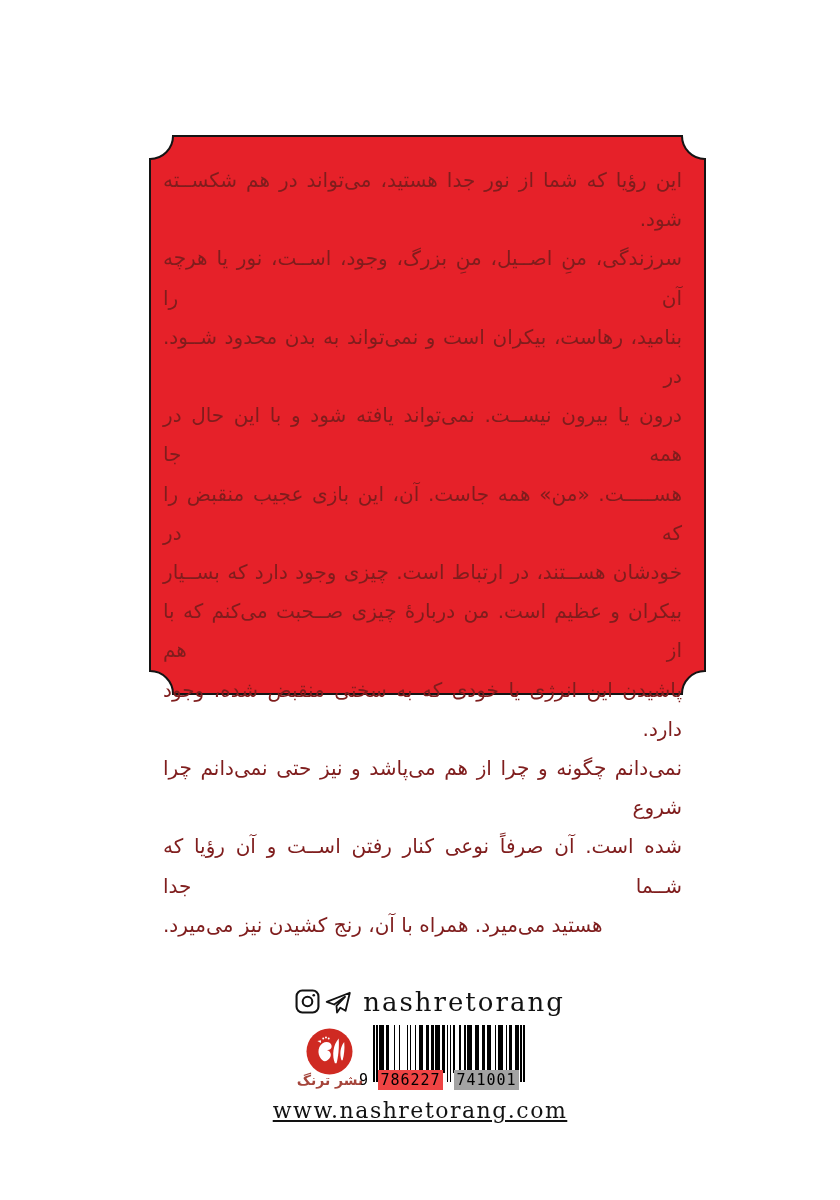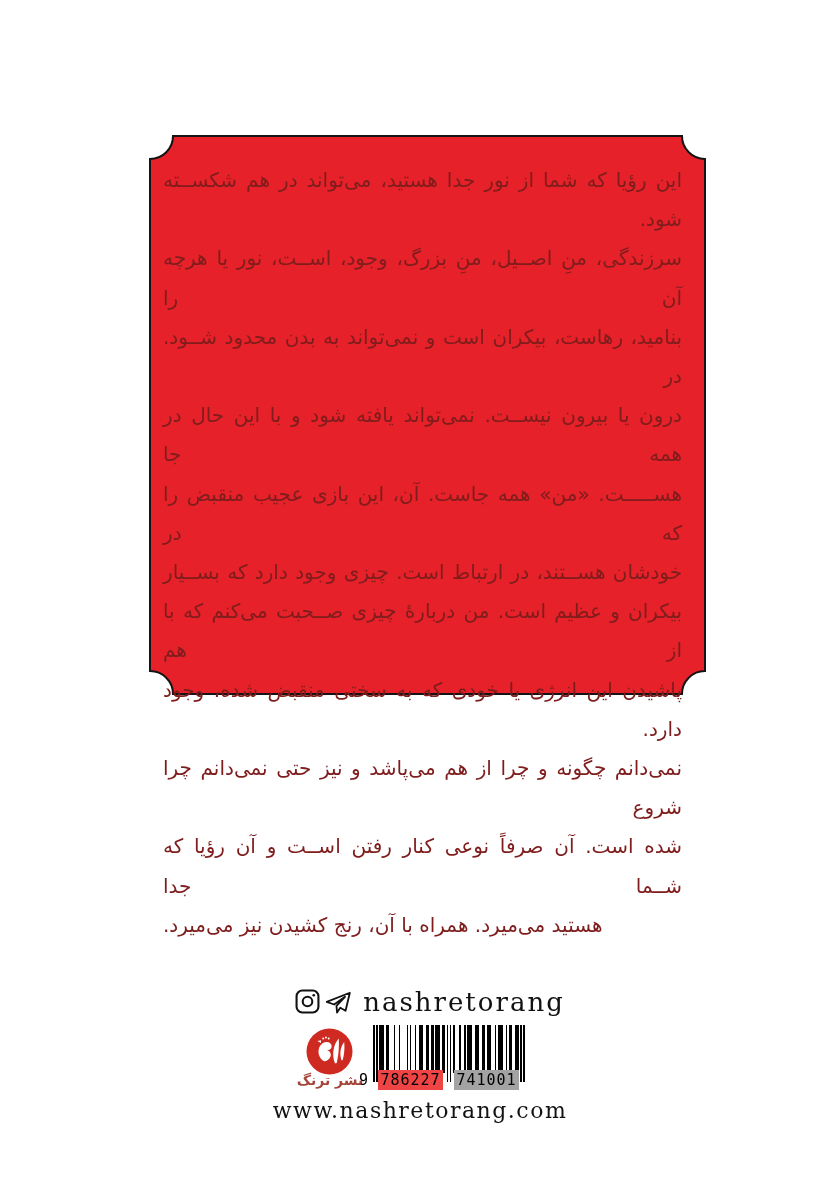--- a/index.html
+++ b/index.html
@@ -32,21 +32,21 @@
   .barcode{position:absolute;left:373px;top:1025px;width:152px;height:66px;}
   .bc-svg{position:absolute;left:0;top:0;display:block;}
   .bc-digit{position:absolute;top:45px;font-family:"DejaVu Sans Mono",monospace;
             font-size:15px;letter-spacing:1px;color:#000;line-height:20px;}
   .bc-lead{left:-14px;}
   .bc-g1{left:5px;width:65px;text-align:center;background:#ef4444;}
   .bc-g2{left:81px;width:65px;text-align:center;background:#a3a3a3;}
 
   
   .website{position:absolute;left:0;right:0;top:1098px;text-align:center;
-           font-family:"DejaVu Serif",serif;font-size:22px;letter-spacing:1.5px;color:#121212;}
+           font-family:"DejaVu Serif",serif;font-size:22px;letter-spacing:1.5px;color:#121212;text-decoration:underline;}
 </style>
 </head>
 <body>
 
 <div class="page">
 
   <div class="plaque-wrap">
     <svg class="plaque-svg" width="557" height="560" viewBox="0 0 557 560">
       <path d="M 24 1 H 533 A 23 23 0 0 0 556 24 V 536 A 23 23 0 0 0 533 559 H 24 A 23 23 0 0 0 1 536 V 24 A 23 23 0 0 0 24 1 Z" stroke-width="2" fill="#e62129" stroke="#141414"></path>
     </svg>

